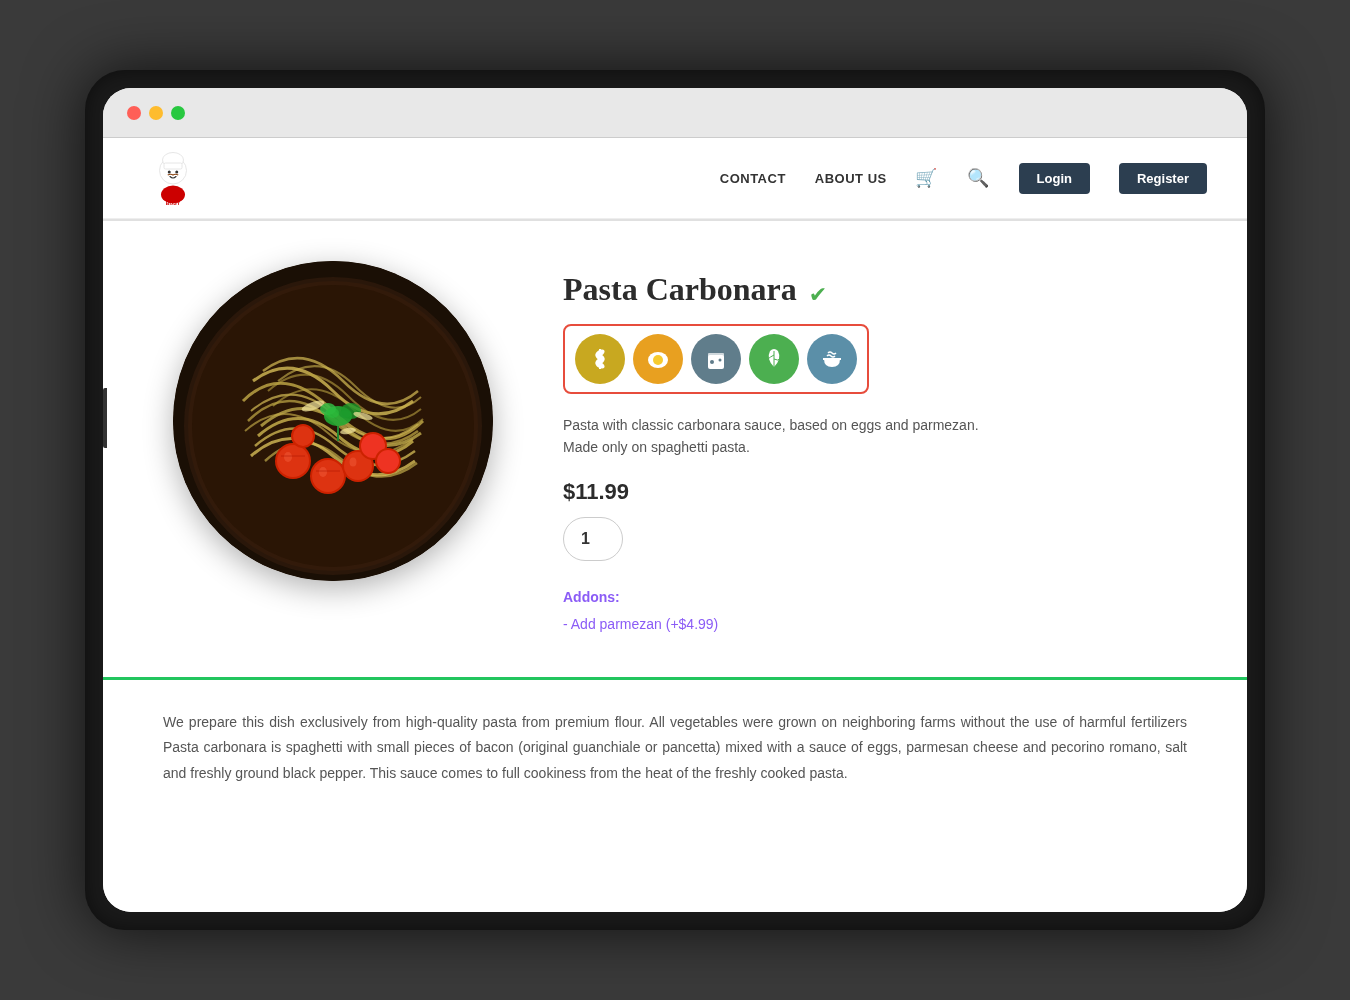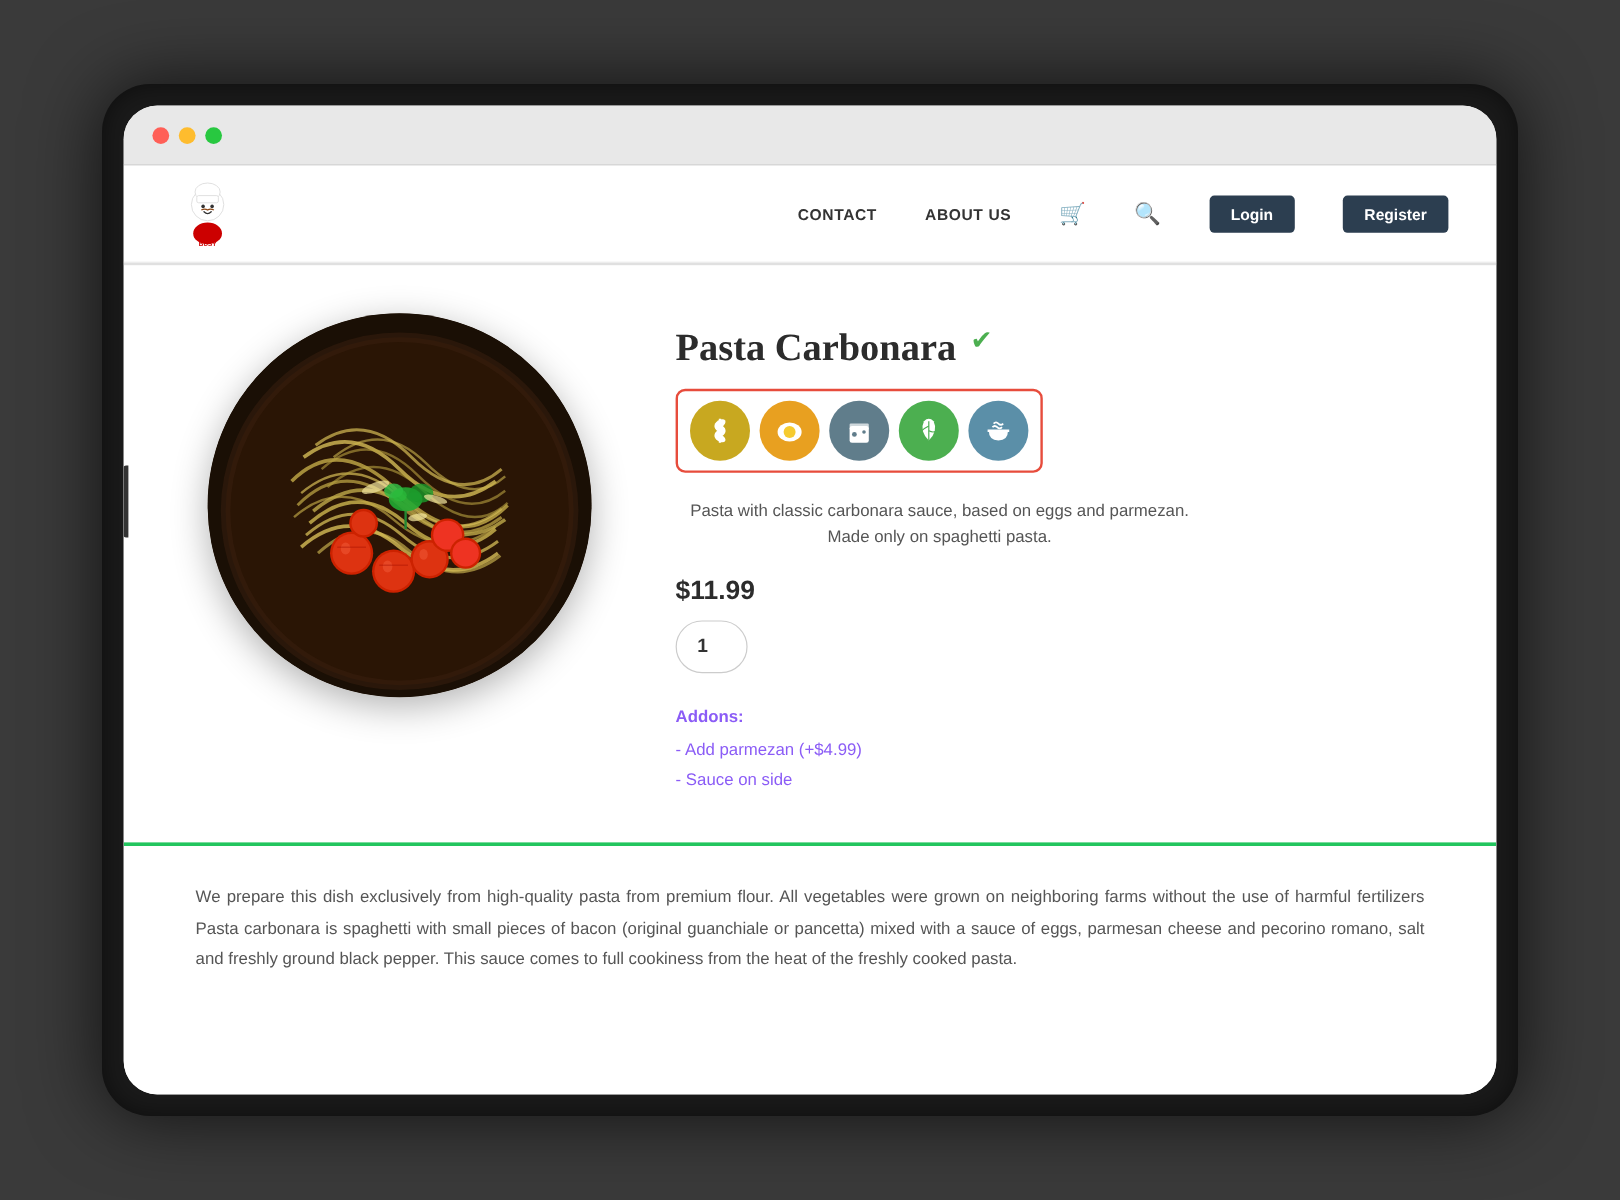--- a/index.html
+++ b/index.html
@@ -81,21 +81,21 @@
       margin-right: auto;
     }
     .logo-img {
       width: 60px;
       height: 60px;
     }
 
     .nav-links {
       display: flex;
       align-items: center;
-      gap: 40px;
+      gap: 29px;
     }
     .nav-link {
       font-size: 13px;
       font-weight: 600;
       color: #333;
       text-decoration: none;
       letter-spacing: 0.5px;
       cursor: pointer;
     }
     .nav-icon {
@@ -163,21 +163,21 @@
     }
 
     
     .product-details {
       flex: 1;
       padding-top: 10px;
     }
 
     .product-title-row {
       display: flex;
-      align-items: flex-start;
+      align-items: flex-end;
       gap: 12px;
       margin-bottom: 16px;
     }
     .product-title {
       font-size: 32px;
       font-weight: 700;
       color: #2c2c2c;
       font-family: Georgia, serif;
     }
     .verified-icon {
@@ -211,21 +211,20 @@
     .ing-dairy { background: #607d8b; }
     .ing-herbs { background: #4caf50; }
     .ing-sauce { background: #5b8fa8; }
 
     .product-description {
       font-size: 14px;
       color: #555;
       line-height: 1.6;
       margin-bottom: 20px;
       max-width: 440px;
-      text-align: center;
     }
 
     .product-price {
       font-size: 22px;
       font-weight: 700;
       color: #2c2c2c;
       margin-bottom: 12px;
     }
 
     
@@ -478,21 +477,20 @@
 
           <div class="product-price">$11.99</div>
 
           <div class="cart-row">
             <input type="number" class="quantity-input" value="1" min="1" style="">
           </div>
 
           <div class="addons-section">
             <div class="addons-title">Addons:</div>
             <div>- Add parmezan (+$4.99)</div>
-            <div>- Sauce on side</div>
           </div>
 
         </div>
       </div>
 
       <div class="bottom-description">
         <p>We prepare this dish exclusively from high-quality pasta from premium flour. All vegetables were grown on neighboring farms without the use of harmful fertilizers Pasta carbonara is spaghetti with small pieces of bacon (original guanchiale or pancetta) mixed with a sauce of eggs, parmesan cheese and pecorino romano, salt and freshly ground black pepper. This sauce comes to full cookiness from the heat of the freshly cooked pasta.</p>
       </div>
 
     </div>

